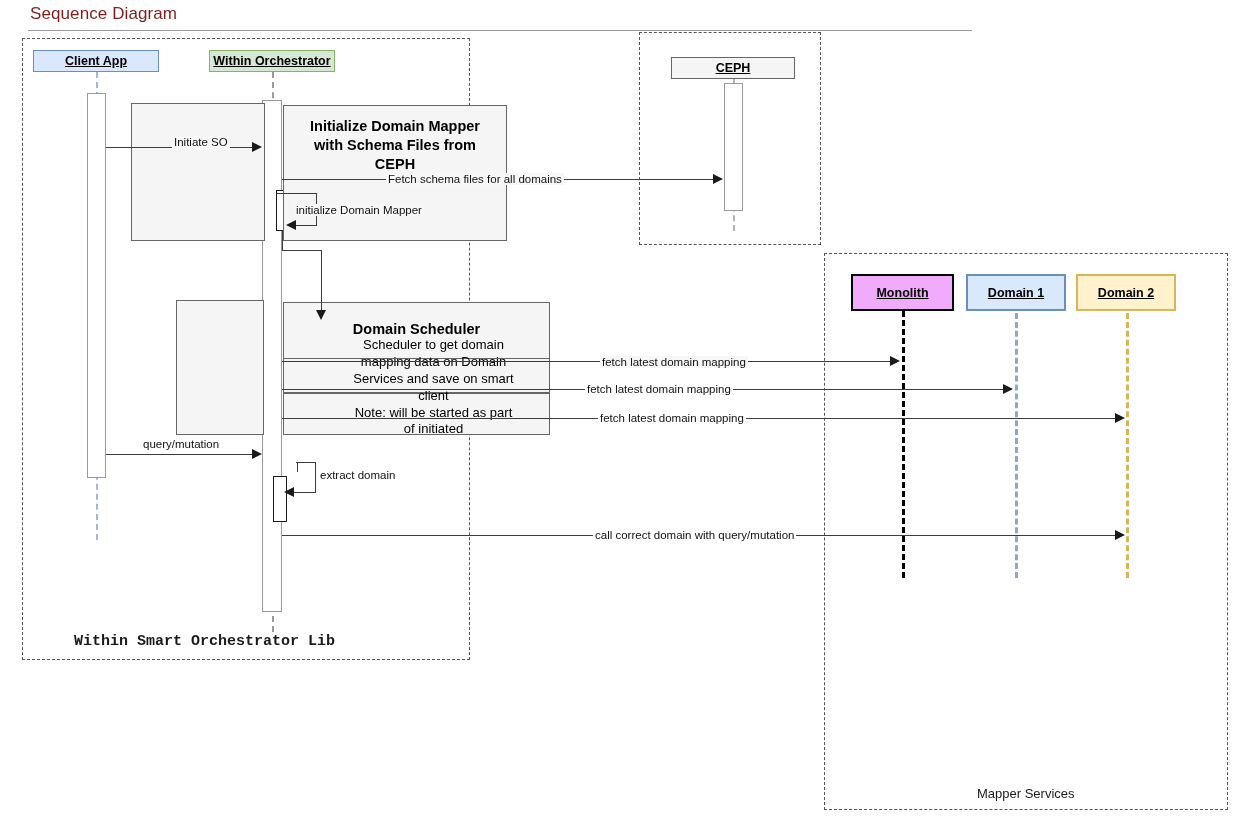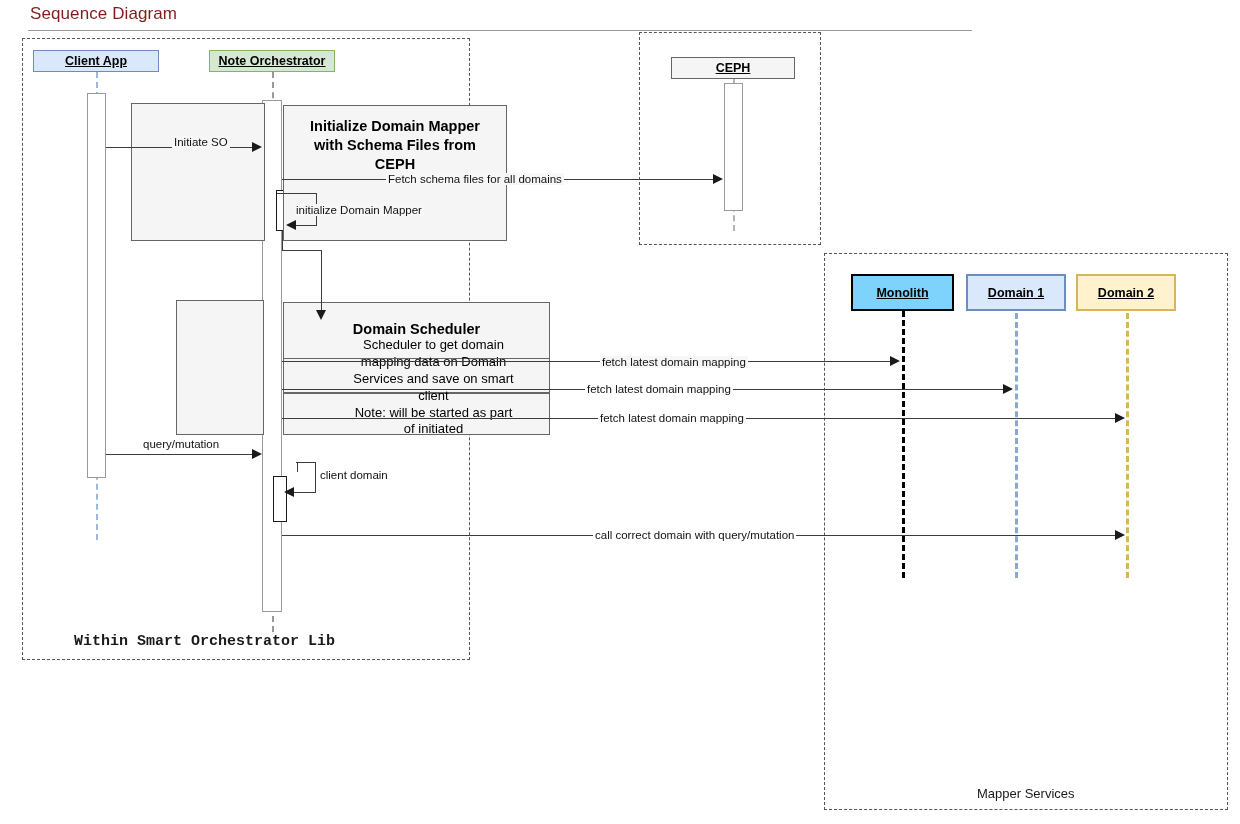--- a/index.html
+++ b/index.html
@@ -169,28 +169,28 @@
   <div class="lifeline" style="left:733px; top:79px; height:152px; border-left-width:2px; border-left-color:#b3b3b3;"></div>
   <div class="lifeline" style="left:902px; top:311px; height:267px; border-left-width:3px; border-left-color:#000000;"></div>
   <div class="lifeline" style="left:1015px; top:313px; height:265px; border-left-width:3px; border-left-color:#8ba9ce;"></div>
   <div class="lifeline" style="left:1126px; top:313px; height:265px; border-left-width:3px; border-left-color:#d6b656;"></div>
 
   <div class="head" style="left:33px; top:50px; width:126px; height:22px; background:#dae8fc; border:1.6px solid #6c8ebf;">
     <span>Client App</span>
   </div>
 
   <div class="head" style="left:209px; top:50px; width:126px; height:22px; background:#d5e8d4; border:1.6px solid #82b366;">
-    <span>Note Orchestrator</span>
+    <span>Within Orchestrator</span>
   </div>
 
   <div class="head" style="left:671px; top:57px; width:124px; height:22px; background:#f5f5f5; border:1.8px solid #666666;">
     <span>CEPH</span>
   </div>
 
-  <div class="head" style="left:851px; top:274px; width:103px; height:37px; background:#7dd3fc; border:2px solid #000000;">
+  <div class="head" style="left:851px; top:274px; width:103px; height:37px; background:#f0abfc; border:2px solid #000000;">
     <span>Monolith</span>
   </div>
 
   <div class="head" style="left:966px; top:274px; width:100px; height:37px; background:#dae8fc; border:2px solid #6c8ebf;">
     <span>Domain 1</span>
   </div>
 
   <div class="head" style="left:1076px; top:274px; width:100px; height:37px; background:#fff2cc; border:2px solid #d6b656;">
     <span>Domain 2</span>
   </div>
@@ -258,19 +258,19 @@
 
   <div class="msg-line" style="left:106px; top:454px; width:152px;"></div>
   <div class="arrow-head arrow-right" style="left:252px; top:449px;"></div>
   <div class="msg-label plain" style="left:141px; top:438px;">query/mutation</div>
 
   <div class="msg-vline" style="left:297px; top:462px; height:10px;"></div>
   <div class="msg-line" style="left:296px; top:462px; width:20px;"></div>
   <div class="msg-vline" style="left:315px; top:462px; height:30px;"></div>
   <div class="msg-line" style="left:290px; top:492px; width:26px;"></div>
   <div class="arrow-head arrow-left" style="left:284px; top:487px;"></div>
-  <div class="msg-label plain" style="left:318px; top:469px;">client domain</div>
+  <div class="msg-label plain" style="left:318px; top:469px;">extract domain</div>
 
   <div class="msg-line" style="left:282px; top:535px; width:838px;"></div>
   <div class="arrow-head arrow-right" style="left:1115px; top:530px;"></div>
   <div class="msg-label plain" style="left:570px; top:529px;margin-left:23px;">call correct domain with query/mutation</div>
 
 </div>
 
 </body></html>

